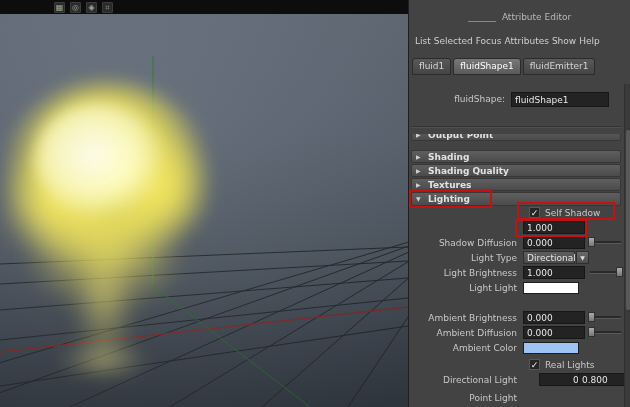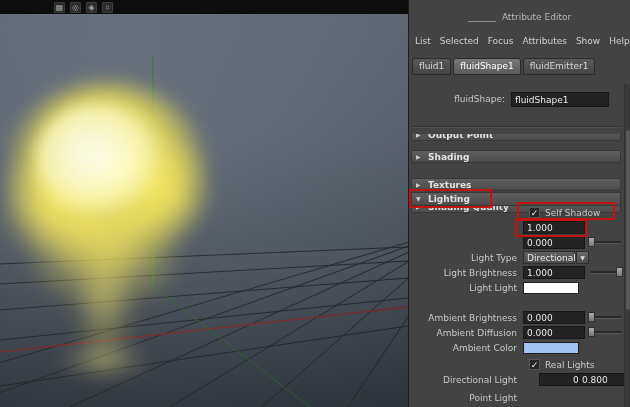--- a/index.html
+++ b/index.html
@@ -35,42 +35,42 @@
      background:radial-gradient(ellipse at 50% 30%,rgba(248,234,110,0.55) 0%,rgba(248,234,110,0) 70%);}
   .p-ground{left:56px;top:325px;width:95px;height:42px;filter:blur(8px);
      background:radial-gradient(ellipse,rgba(244,232,140,0.5) 0%,rgba(244,232,140,0) 70%);}
 
   
   .ae{position:absolute;left:408px;top:0;width:222px;height:407px;background:#434343;
       border-left:1px solid #1f1f1f;overflow:hidden;}
   .ae-title-row{position:absolute;top:12px;left:0;width:100%;display:flex;
       justify-content:center;align-items:flex-end;color:#b8b8b8;}
   .dash{width:28px;border-top:1px solid #8a8a8a;margin-right:6px;}
-  .ae-menubar{position:absolute;top:36px;left:6px;right:2px;display:flex;gap:9px;
+  .ae-menubar{position:absolute;top:36px;left:6px;right:2px;display:flex;gap:3px;
       color:#d0d0d0;font-size:9px;white-space:nowrap;}
   .menu{cursor:default;}
   .ae-tabs{position:absolute;top:58px;left:3px;display:flex;gap:2px;}
   .tab{padding:2px 6px 3px;background:linear-gradient(#595959,#454545);
       border:1px solid #2b2b2b;border-radius:3px 3px 0 0;color:#d5d5d5;white-space:nowrap;}
   .tab.active{background:linear-gradient(#787878,#5a5a5a);color:#fff;}
   .node-row{position:absolute;top:92px;left:0;width:222px;height:15px;}
   .node-lbl{position:absolute;left:0;top:2px;width:96px;text-align:right;color:#c8c8c8;}
   .field{position:absolute;top:0;height:13px;background:#232323;border:1px solid #171717;
       color:#e8e8e8;padding:0 3px;line-height:12px;white-space:nowrap;overflow:hidden;}
   .node-field{left:102px;width:98px;height:15px;line-height:14px;}
   .divider{position:absolute;top:126px;left:2px;right:8px;border-top:1px solid #333;
       border-bottom:1px solid #505050;height:0;}
 
   .sec{position:absolute;left:2px;width:210px;height:13px;background:linear-gradient(#5f5f5f,#4b4b4b);
       border:1px solid #373737;border-radius:2px;font-weight:bold;color:#e2e2e2;
       line-height:12px;padding-left:16px;white-space:nowrap;}
   .sec .arrow{position:absolute;left:4px;top:0;font-size:6px;line-height:12px;color:#cfcfcf;font-weight:normal;}
   .sec-sliver{position:absolute;top:134px;left:2px;width:210px;height:8px;overflow:hidden;}
   .sec-sliver .sec{position:relative;left:0;margin-top:-6px;}
-  .s-shading{top:150px;} .s-quality{top:164px;margin-top:36px;} .s-textures{top:178px;} .s-lighting{top:192px;height:14px;line-height:13px;}
+  .s-shading{top:150px;} .s-quality{top:164px;} .s-textures{top:178px;} .s-lighting{top:192px;height:14px;line-height:13px;}
 
   .row{position:absolute;left:2px;width:212px;height:14px;}
   .r-selfshadow{top:206px;} .r-shadowopacity{top:221px;} .r-shadowdiffusion{top:236px;}
   .r-lighttype{top:251px;} .r-lightbrightness{top:266px;} .r-lightcolor{top:281px;}
   .r-ambbrightness{top:311px;} .r-ambdiffusion{top:326px;} .r-ambcolor{top:341px;}
   .r-reallights{top:358px;} .r-dirlight{top:373px;} .r-pointlight{top:391px;}
   .lbl{position:absolute;left:0;top:2px;width:106px;text-align:right;color:#c8c8c8;white-space:nowrap;}
   .num{left:112px;width:62px;}
   .f1{left:128px;width:42px;padding-left:33px;} .f2{left:167px;width:50px;}
   .cb{position:absolute;left:118px;top:1px;width:11px;height:11px;background:#262626;
@@ -195,20 +195,21 @@
     <div class="row r-selfshadow">
       <span class="cb">✓</span>
       <span class="cb-label">Self Shadow</span>
     </div>
 
     <div class="row r-shadowopacity">
       <span class="field num">1.000</span>
     </div>
 
     <div class="row r-shadowdiffusion">
+      <span class="lbl">Shadow Diffusion</span>
       <span class="field num">0.000</span>
       <span class="slider">
           <span class="knob left"></span>
         </span>
     </div>
 
     <div class="row r-lighttype">
       <span class="lbl">Light Type</span>
       <span class="dropdown">Directional</span>
       <span class="dd-btn">▼</span>

